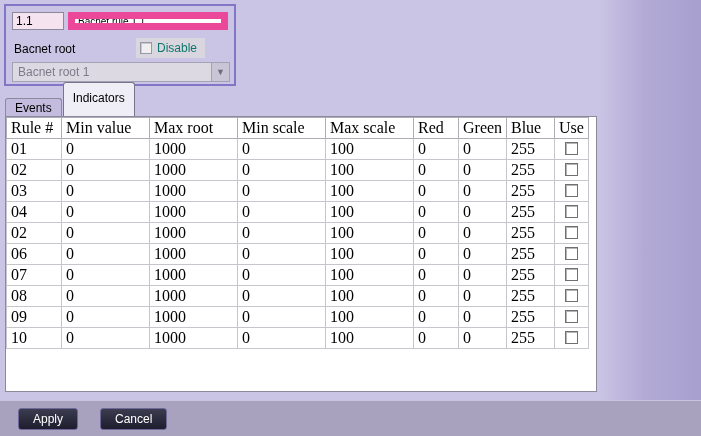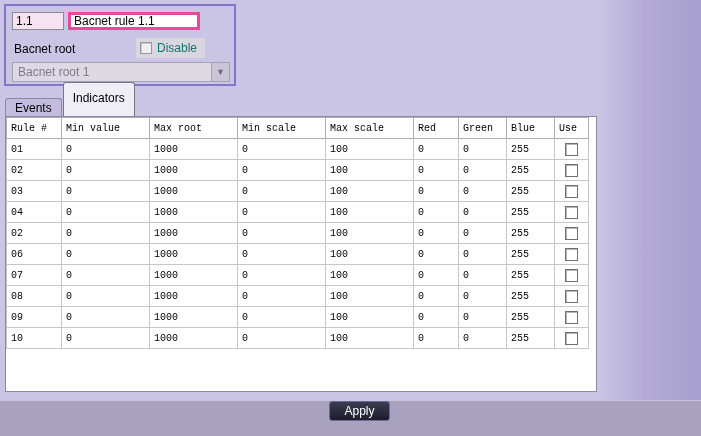--- a/index.html
+++ b/index.html
@@ -21,23 +21,23 @@
   .rule-panel {
     position: absolute; left: 4px; top: 4px; width: 232px; height: 82px;
     border: 2px solid #8177c6; background: #cbc5e5;
   }
   .rule-id-input {
     position: absolute; left: 6px; top: 6px; width: 52px; height: 18px;
     background: #f6e3f0; border: 1px solid #8a8a9a;
     font-family: "Liberation Sans", sans-serif; font-size: 12px; padding: 4px 3px;
   }
   .rule-name-input {
-    position: absolute; left: 62px; top: 6px; width: 132px; height: 18px;
-    background: #ffffff; border: 3px solid #ec4899;
-    font-family: "Liberation Sans", sans-serif; font-size: 12px; padding: 0 3px;
+    position: absolute; left: 62px; top: 6px; width: 160px; height: 18px;
+    background: #ffffff; border: 7px solid #ec4899;
+    font-family: "Liberation Sans", sans-serif; font-size: 10px; padding: 0 3px;
   }
   .root-label { position: absolute; left: 8px; top: 36px; color: #000; }
   .disable-wrap {
     position: absolute; left: 130px; top: 32px; height: 20px;
     background: #d9d6df; padding: 2px 8px 2px 4px;
     display: flex; align-items: center; gap: 5px;
   }
   .disable-checkbox {
     display: inline-block; width: 12px; height: 12px;
     background: #efefef; border: 1px solid #9a98a5;
@@ -71,40 +71,40 @@
     text-align: center;
   }
 
   
   .grid-wrap {
     position: absolute; left: 5px; top: 116px; width: 592px; height: 276px;
     background: #ffffff; border: 1px solid #8a8a9a; overflow: hidden; z-index: 2;
   }
   table.indicators {
     border-collapse: collapse; table-layout: fixed; width: 582px;
-    font-family: Liberation Mono, monospace; font-size: 10px;
+    font-family: Liberation Serif, serif; font-size: 16px;
   }
   .indicators th, .indicators td {
     border: 1px solid #c6c6cc; height: 21px; padding: 0 4px;
     text-align: left; font-weight: normal; background: #ffffff;
     overflow: hidden; white-space: nowrap;
   }
   .indicators thead th { border-color: #adadb8; }
   .indicators td.use-cell { text-align: center; padding: 0; }
   .grid-checkbox {
     display: inline-block; width: 13px; height: 13px; margin-top: 3px;
     background: #ffffff; border: 1px solid #707070;
     box-shadow: inset 1px 1px 0 #b5b5b5; cursor: pointer;
   }
 
   
   .footer-bar {
     position: absolute; left: 0; bottom: 0; width: 701px; height: 36px;
     background: #a8a2bf; border-top: 1px solid #c9c4dd;
-    display: flex; align-items: center; gap: 22px; padding-left: 18px; flex-direction: column;
+    display: flex; align-items: center; gap: 22px; padding-left: 18px;
   }
   .footer-button {
     min-width: 58px; height: 22px; padding: 2px 14px;
     background: linear-gradient(#3c3c50, #1d1d2e);
     color: #ffffff; border: 1px solid #6e679a; border-radius: 3px;
     font-family: "Liberation Sans", sans-serif; font-size: 12px;
     cursor: pointer;
   }
 </style>
 </head>

